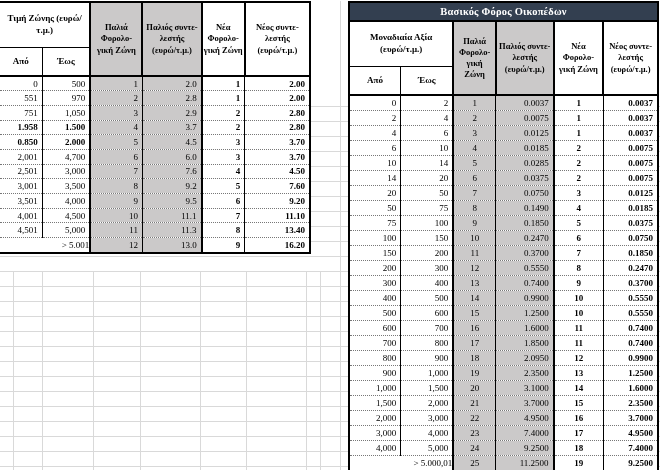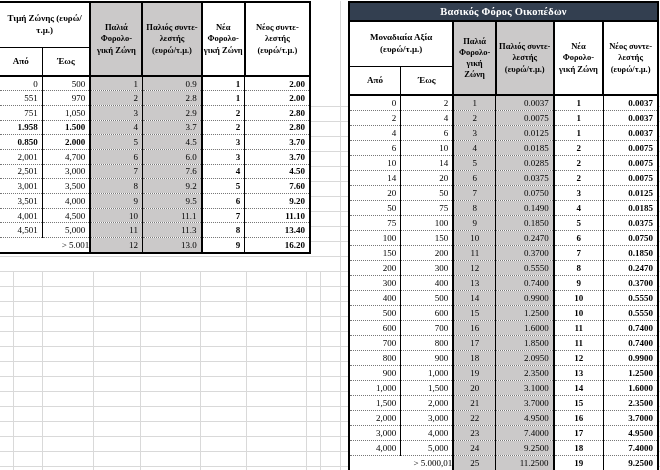--- a/index.html
+++ b/index.html
@@ -103,21 +103,21 @@
       <tr>
         <th class="h-sub">Από</th>
         <th class="h-sub">Έως</th>
       </tr>
     </thead>
     <tbody id="tbody-0">
         <tr>
           <td class="c-from">0</td>
           <td class="c-to">500</td>
           <td class="c-zone shaded bl2">1</td>
-          <td class="c-rate shaded">0.9</td>
+          <td class="c-rate shaded">2.0</td>
           <td class="c-zone bold bl2">1</td>
           <td class="c-rate bold">2.00</td>
         </tr>
         <tr>
           <td class="c-from">551</td>
           <td class="c-to">970</td>
           <td class="c-zone shaded bl2">2</td>
           <td class="c-rate shaded">2.8</td>
           <td class="c-zone bold bl2">1</td>
           <td class="c-rate bold">2.00</td>

